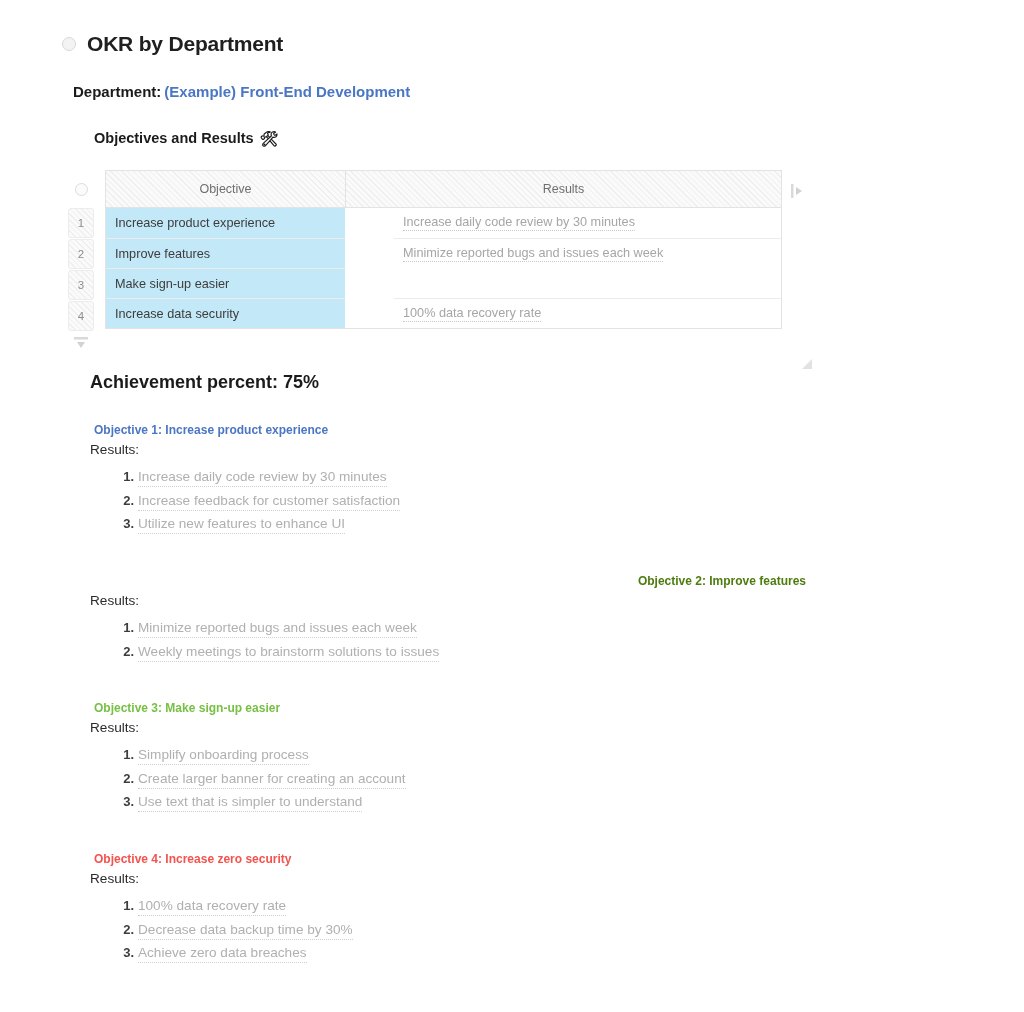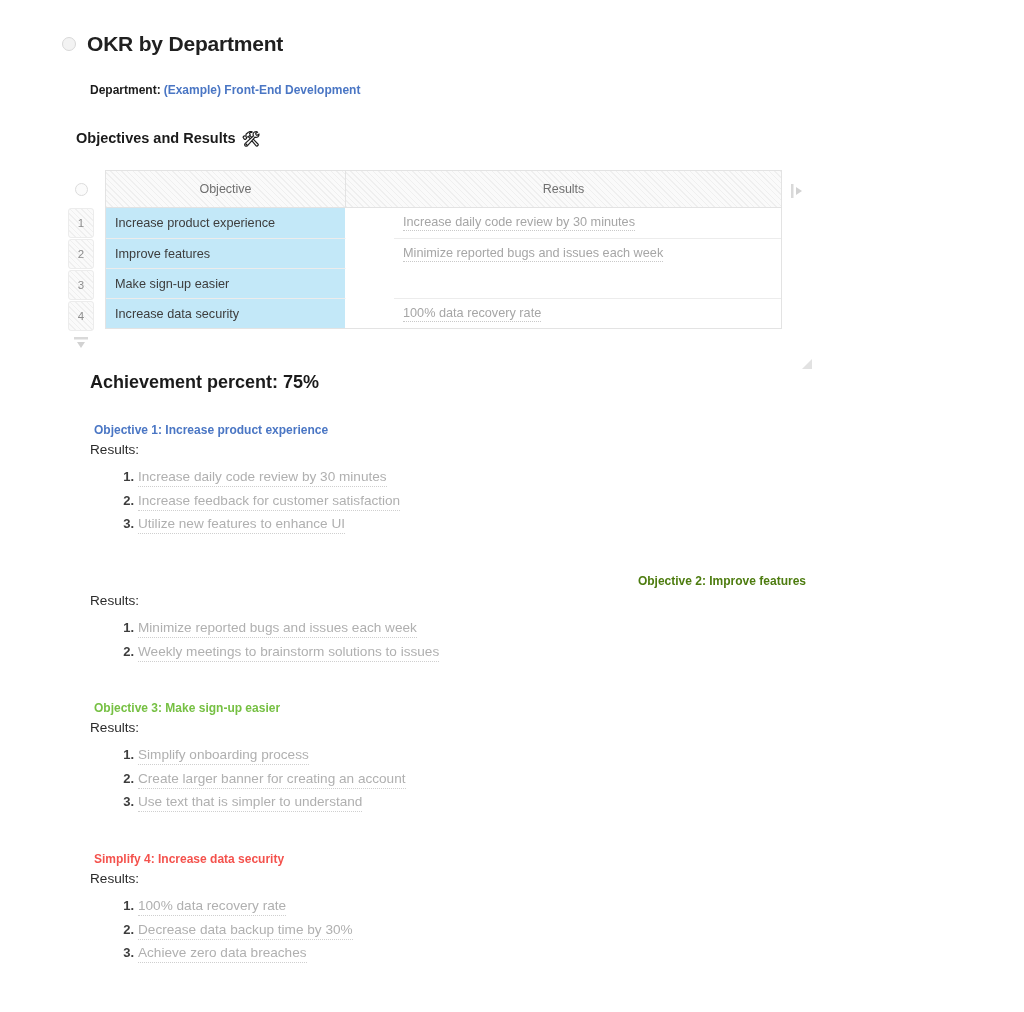--- a/index.html
+++ b/index.html
@@ -38,36 +38,36 @@
     font-size: 21px;
     font-weight: bold;
     letter-spacing: -0.2px;
     color: #202020;
     line-height: 1;
   }
 
   
   .dept-line {
     position: absolute;
-    left: 90px;
+    left: 73px;
     top: 83px;
-    font-size: 12px;
+    font-size: 15px;
     font-weight: bold;
     color: #1b1b1b;
     white-space: nowrap;
   }
   .dept-value {
     color: #4a76c4;
     margin-left: 3px;
   }
 
   
   .section-heading {
     position: absolute;
-    left: 76px;
+    left: 94px;
     top: 130px;
     font-size: 14.5px;
     font-weight: bold;
     color: #1b1b1b;
     display: flex;
     align-items: center;
     gap: 6px;
     white-space: nowrap;
   }
   .tools-emoji { font-size: 15px; line-height: 1; }
@@ -356,20 +356,20 @@
   <div class="obj-heading" style="color:#76c043;">Objective 3: Make sign-up easier</div>
   <div class="obj-results-label">Results:</div>
   <ol class="obj-list">
     <li><span class="dotted-u">Simplify onboarding process</span></li>
     <li><span class="dotted-u">Create larger banner for creating an account</span></li>
     <li><span class="dotted-u">Use text that is simpler to understand</span></li>
   </ol>
 </div>
 
 <div class="obj-section" style="top:848px;">
-  <div class="obj-heading" style="color:#f4524d;">Simplify 4: Increase data security</div>
+  <div class="obj-heading" style="color:#f4524d;">Objective 4: Increase zero security</div>
   <div class="obj-results-label">Results:</div>
   <ol class="obj-list">
     <li><span class="dotted-u">100% data recovery rate</span></li>
     <li><span class="dotted-u">Decrease data backup time by 30%</span></li>
     <li><span class="dotted-u">Achieve zero data breaches</span></li>
   </ol>
 </div>
 
 </body></html>

